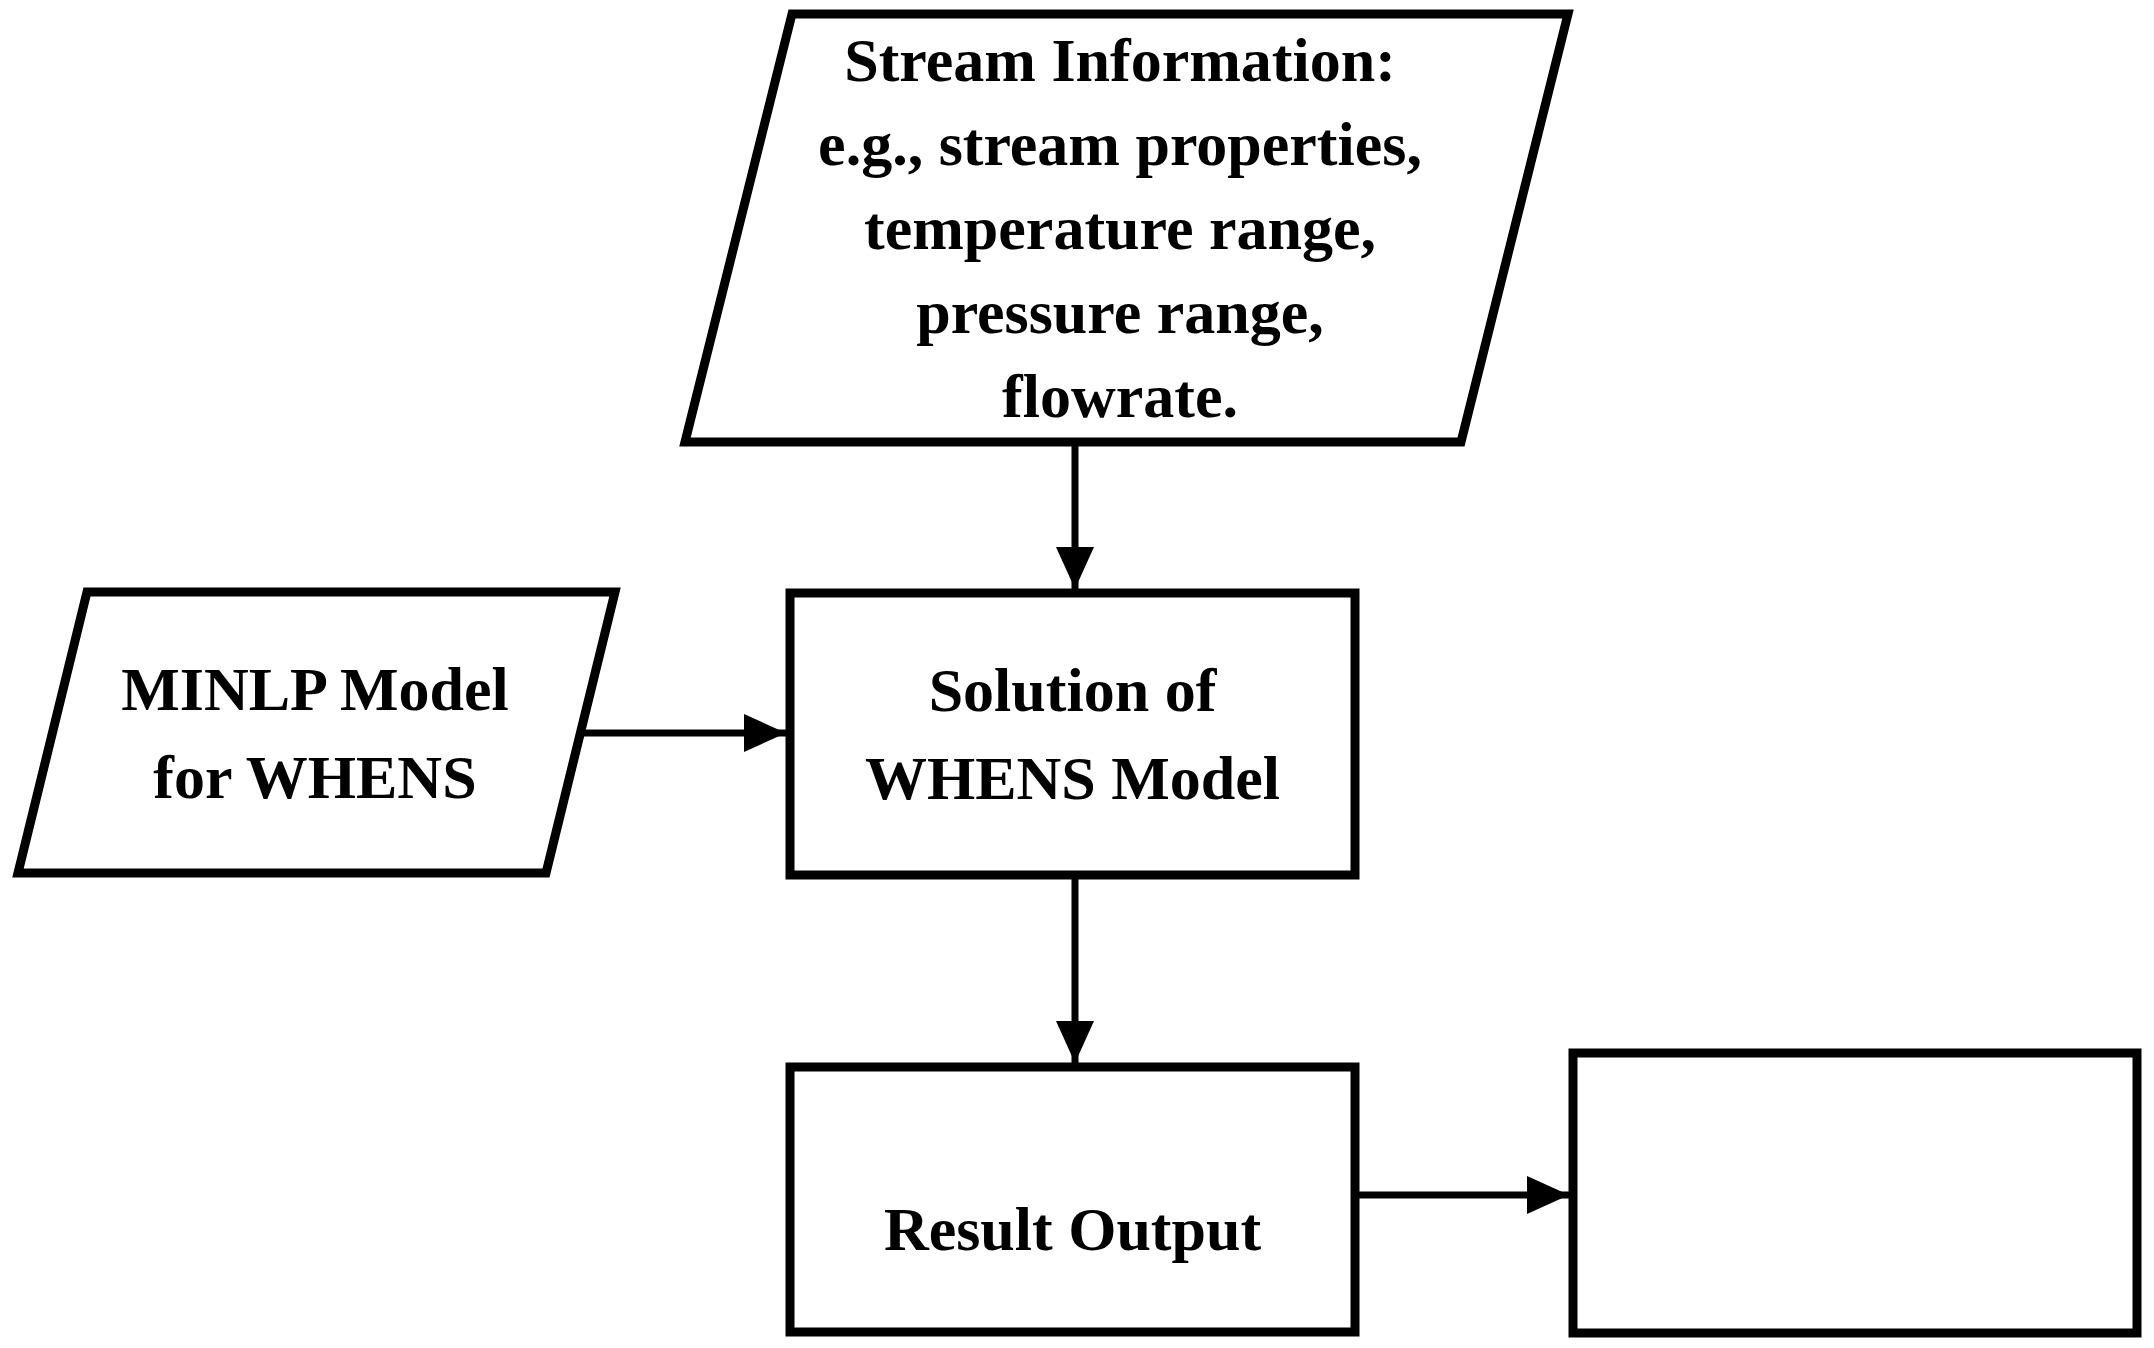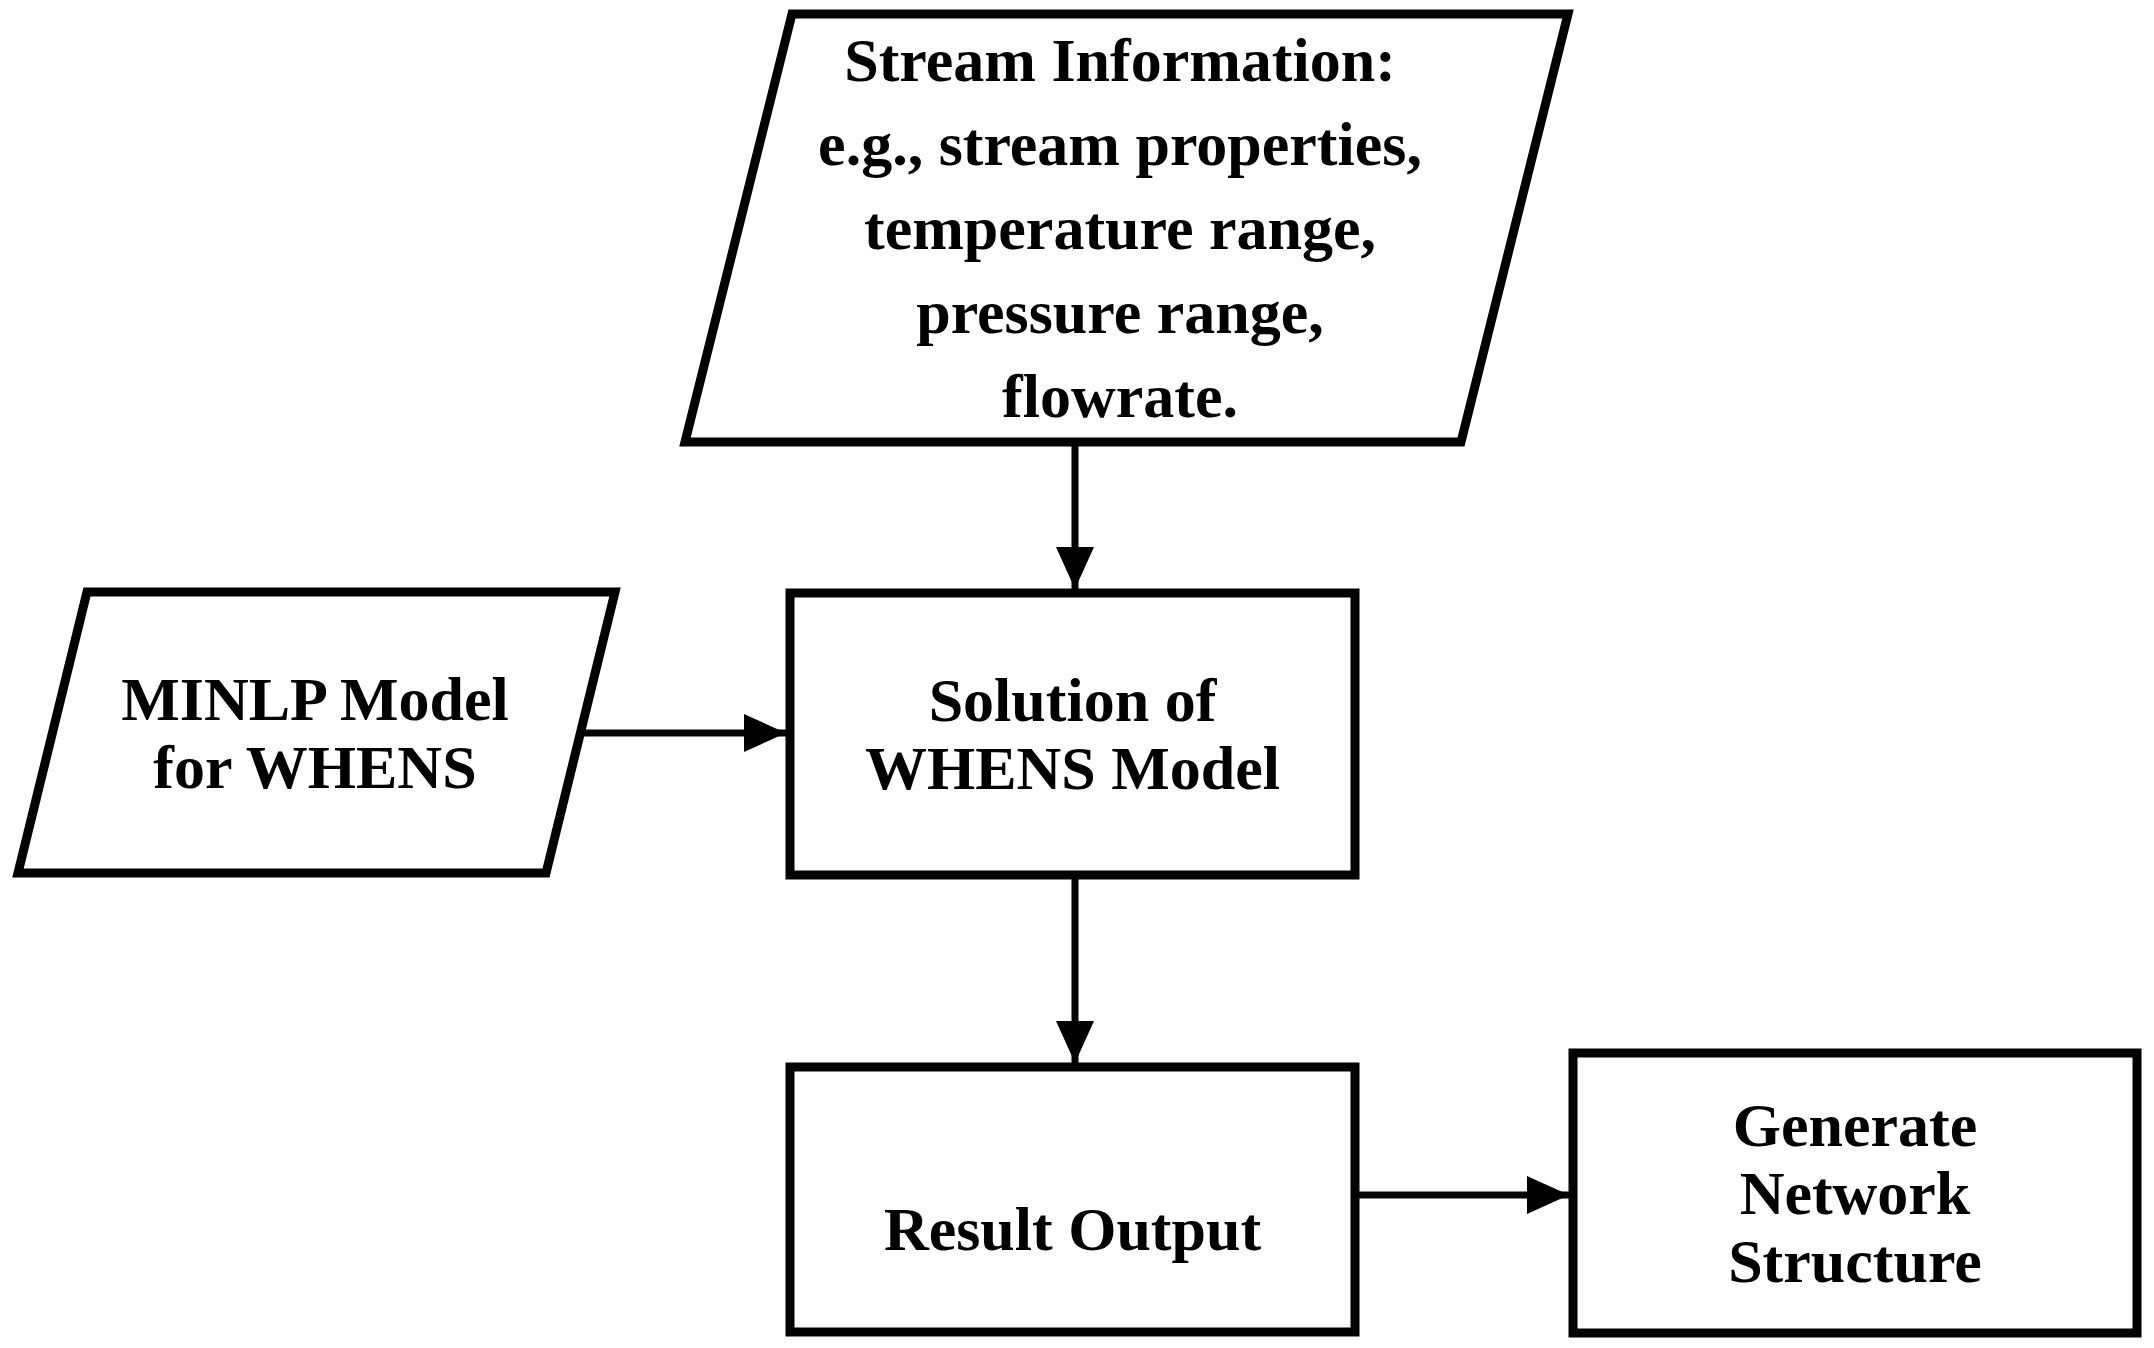--- a/index.html
+++ b/index.html
@@ -23,21 +23,21 @@
   .node-label {
     position: absolute;
     display: flex;
     align-items: center;
     justify-content: center;
     text-align: center;
     font-weight: bold;
     color: #000000;
     white-space: pre-line;
     font-size: 62px;
-    line-height: 68px;
+    line-height: 88px;
     box-sizing: border-box;
   }
   .node-label.tight {
     line-height: 84px;
   }
   .node-label.push-down {
     padding-top: 58px;
     text-align: right;
   }
   .shape {
@@ -89,17 +89,14 @@
 flowrate.</div>
 
   <div class="node-label" style="left:40px; top:592px; width:550px; height:281px;">MINLP Model
 for WHENS</div>
 
   <div class="node-label" style="left:790px; top:593px; width:565px; height:282px;">Solution of
 WHENS Model</div>
 
   <div class="node-label push-down" style="left:790px; top:1067px; width:565px; height:265px;">Result Output</div>
 
-  <div class="node-label" style="left:1573px; top:1053px; width:564px; height:280px;">Generate
-Network
-Structure</div>
 
 </div>
 
 </body></html>

